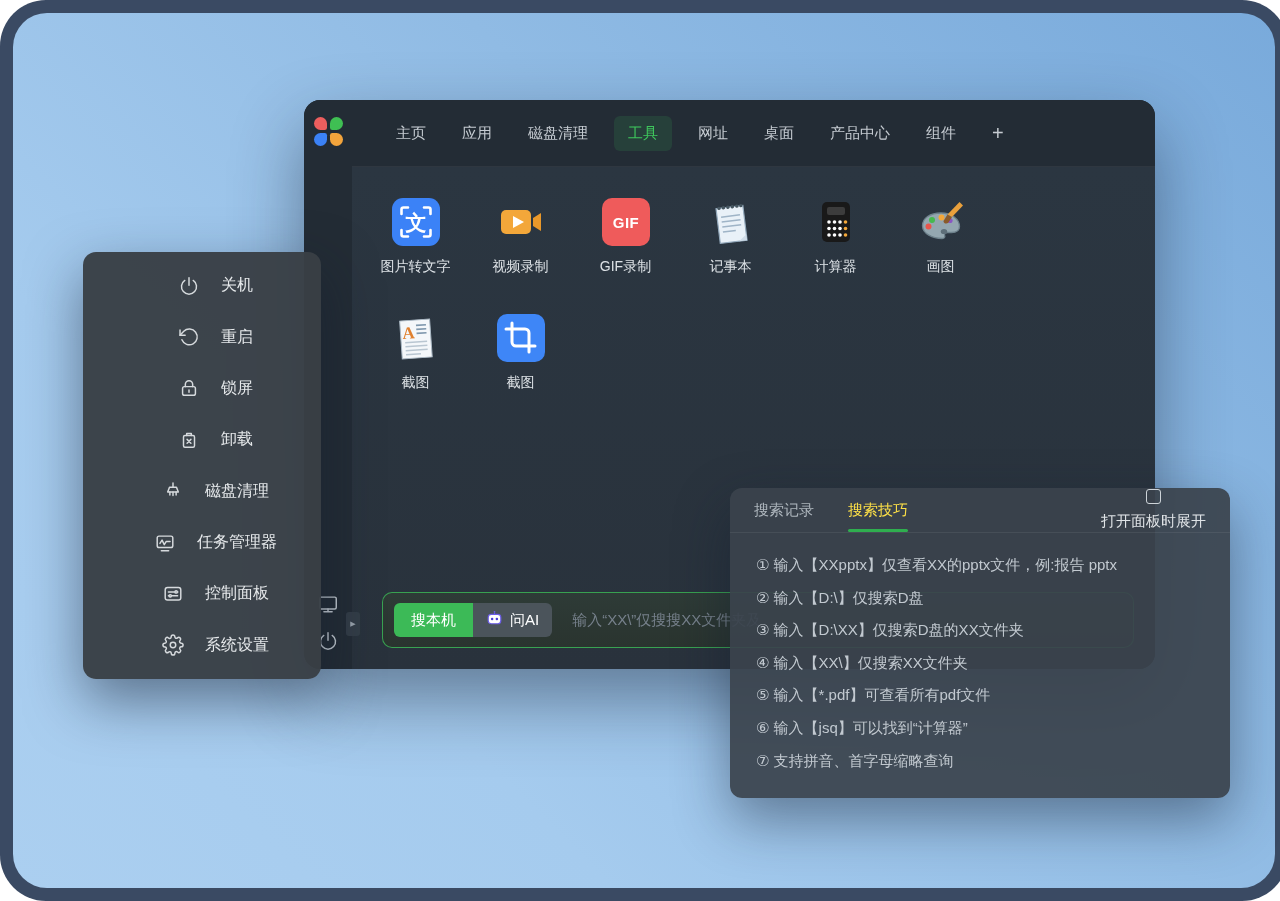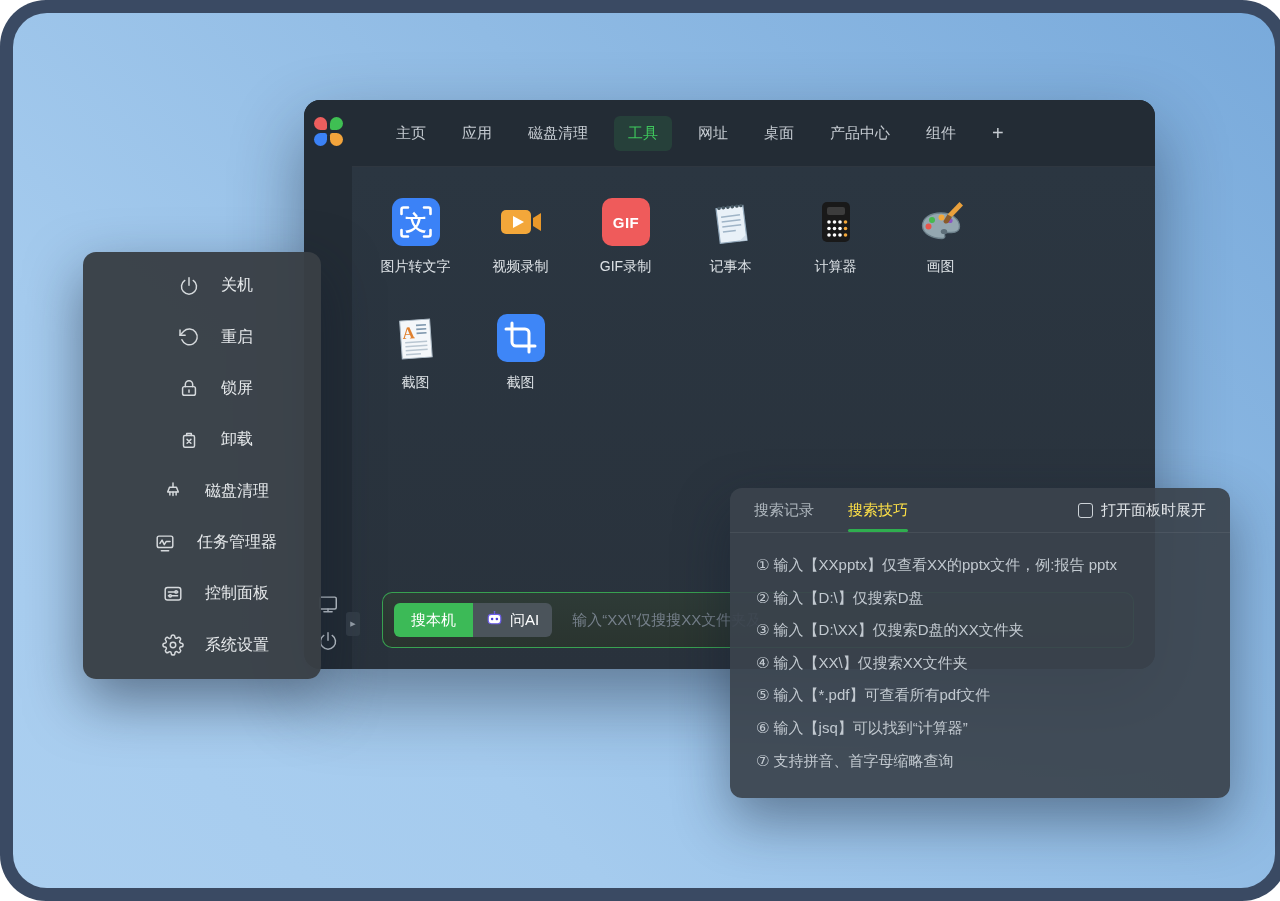--- a/index.html
+++ b/index.html
@@ -68,21 +68,21 @@
   .tips-panel{position:absolute;left:730px;top:488px;width:500px;height:310px;box-sizing:border-box;
               background:rgba(58,67,76,.93);border-radius:12px;box-shadow:0 22px 55px rgba(18,28,46,.45);
               overflow:hidden;}
   .tp-header{height:44px;display:flex;align-items:center;padding:0 24px;
              border-bottom:1px solid rgba(255,255,255,.07);}
   .tp-tab{font-size:15px;color:#aeb6bd;margin-right:34px;position:relative;height:44px;
           display:flex;align-items:center;}
   .tp-tab.active{color:#fde047;}
   .tp-tab.active::after{content:"";position:absolute;left:0;right:0;bottom:0;height:3px;
                         background:#2fae4f;border-radius:2px;}
-  .tp-check{margin-left:auto;display:flex;align-items:center;gap:8px;color:#dfe3e6;font-size:15px;}
+  .tp-check{margin-left:auto;display:flex;align-items:center;gap:8px;color:#dfe3e6;font-size:15px;flex-direction:column;}
   .checkbox{width:15px;height:15px;border:1.5px solid #cdd3d8;border-radius:3px;box-sizing:border-box;}
   .tp-body{padding:16px 26px 0;}
   .tip{font-size:15px;color:#c2c9d0;line-height:32.6px;white-space:nowrap;}
 </style>
 </head>
 <body>
 
 <div class="page">
   <div class="bezel"></div>
   <div class="desktop"></div>

